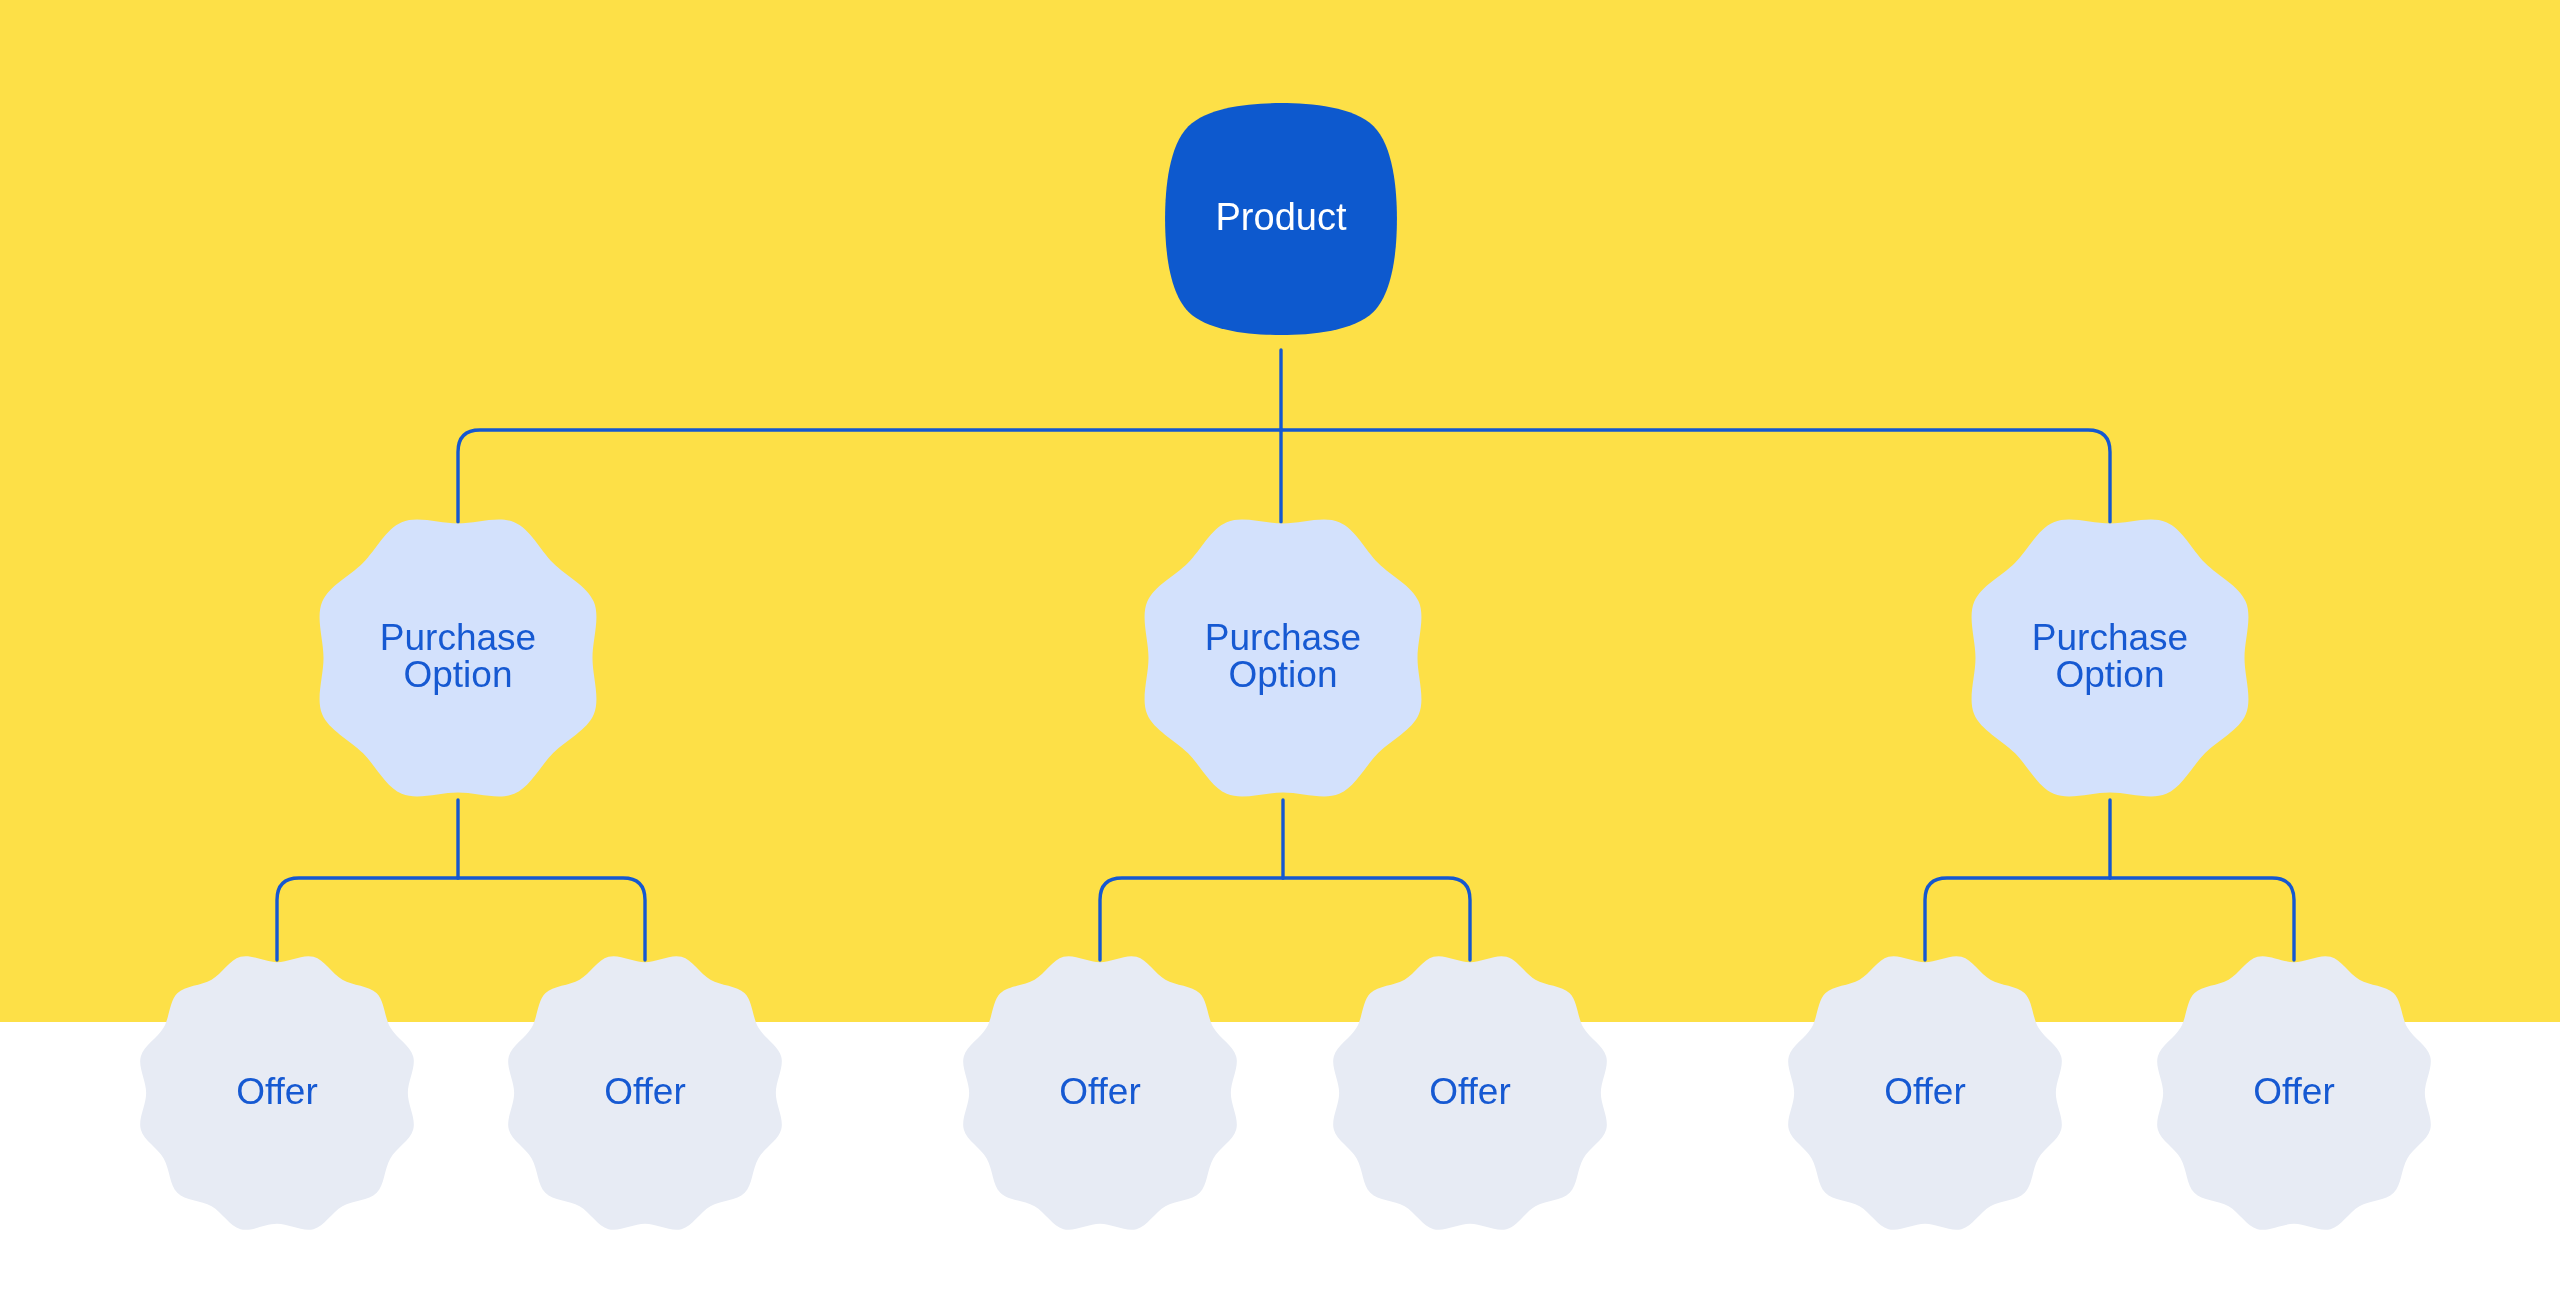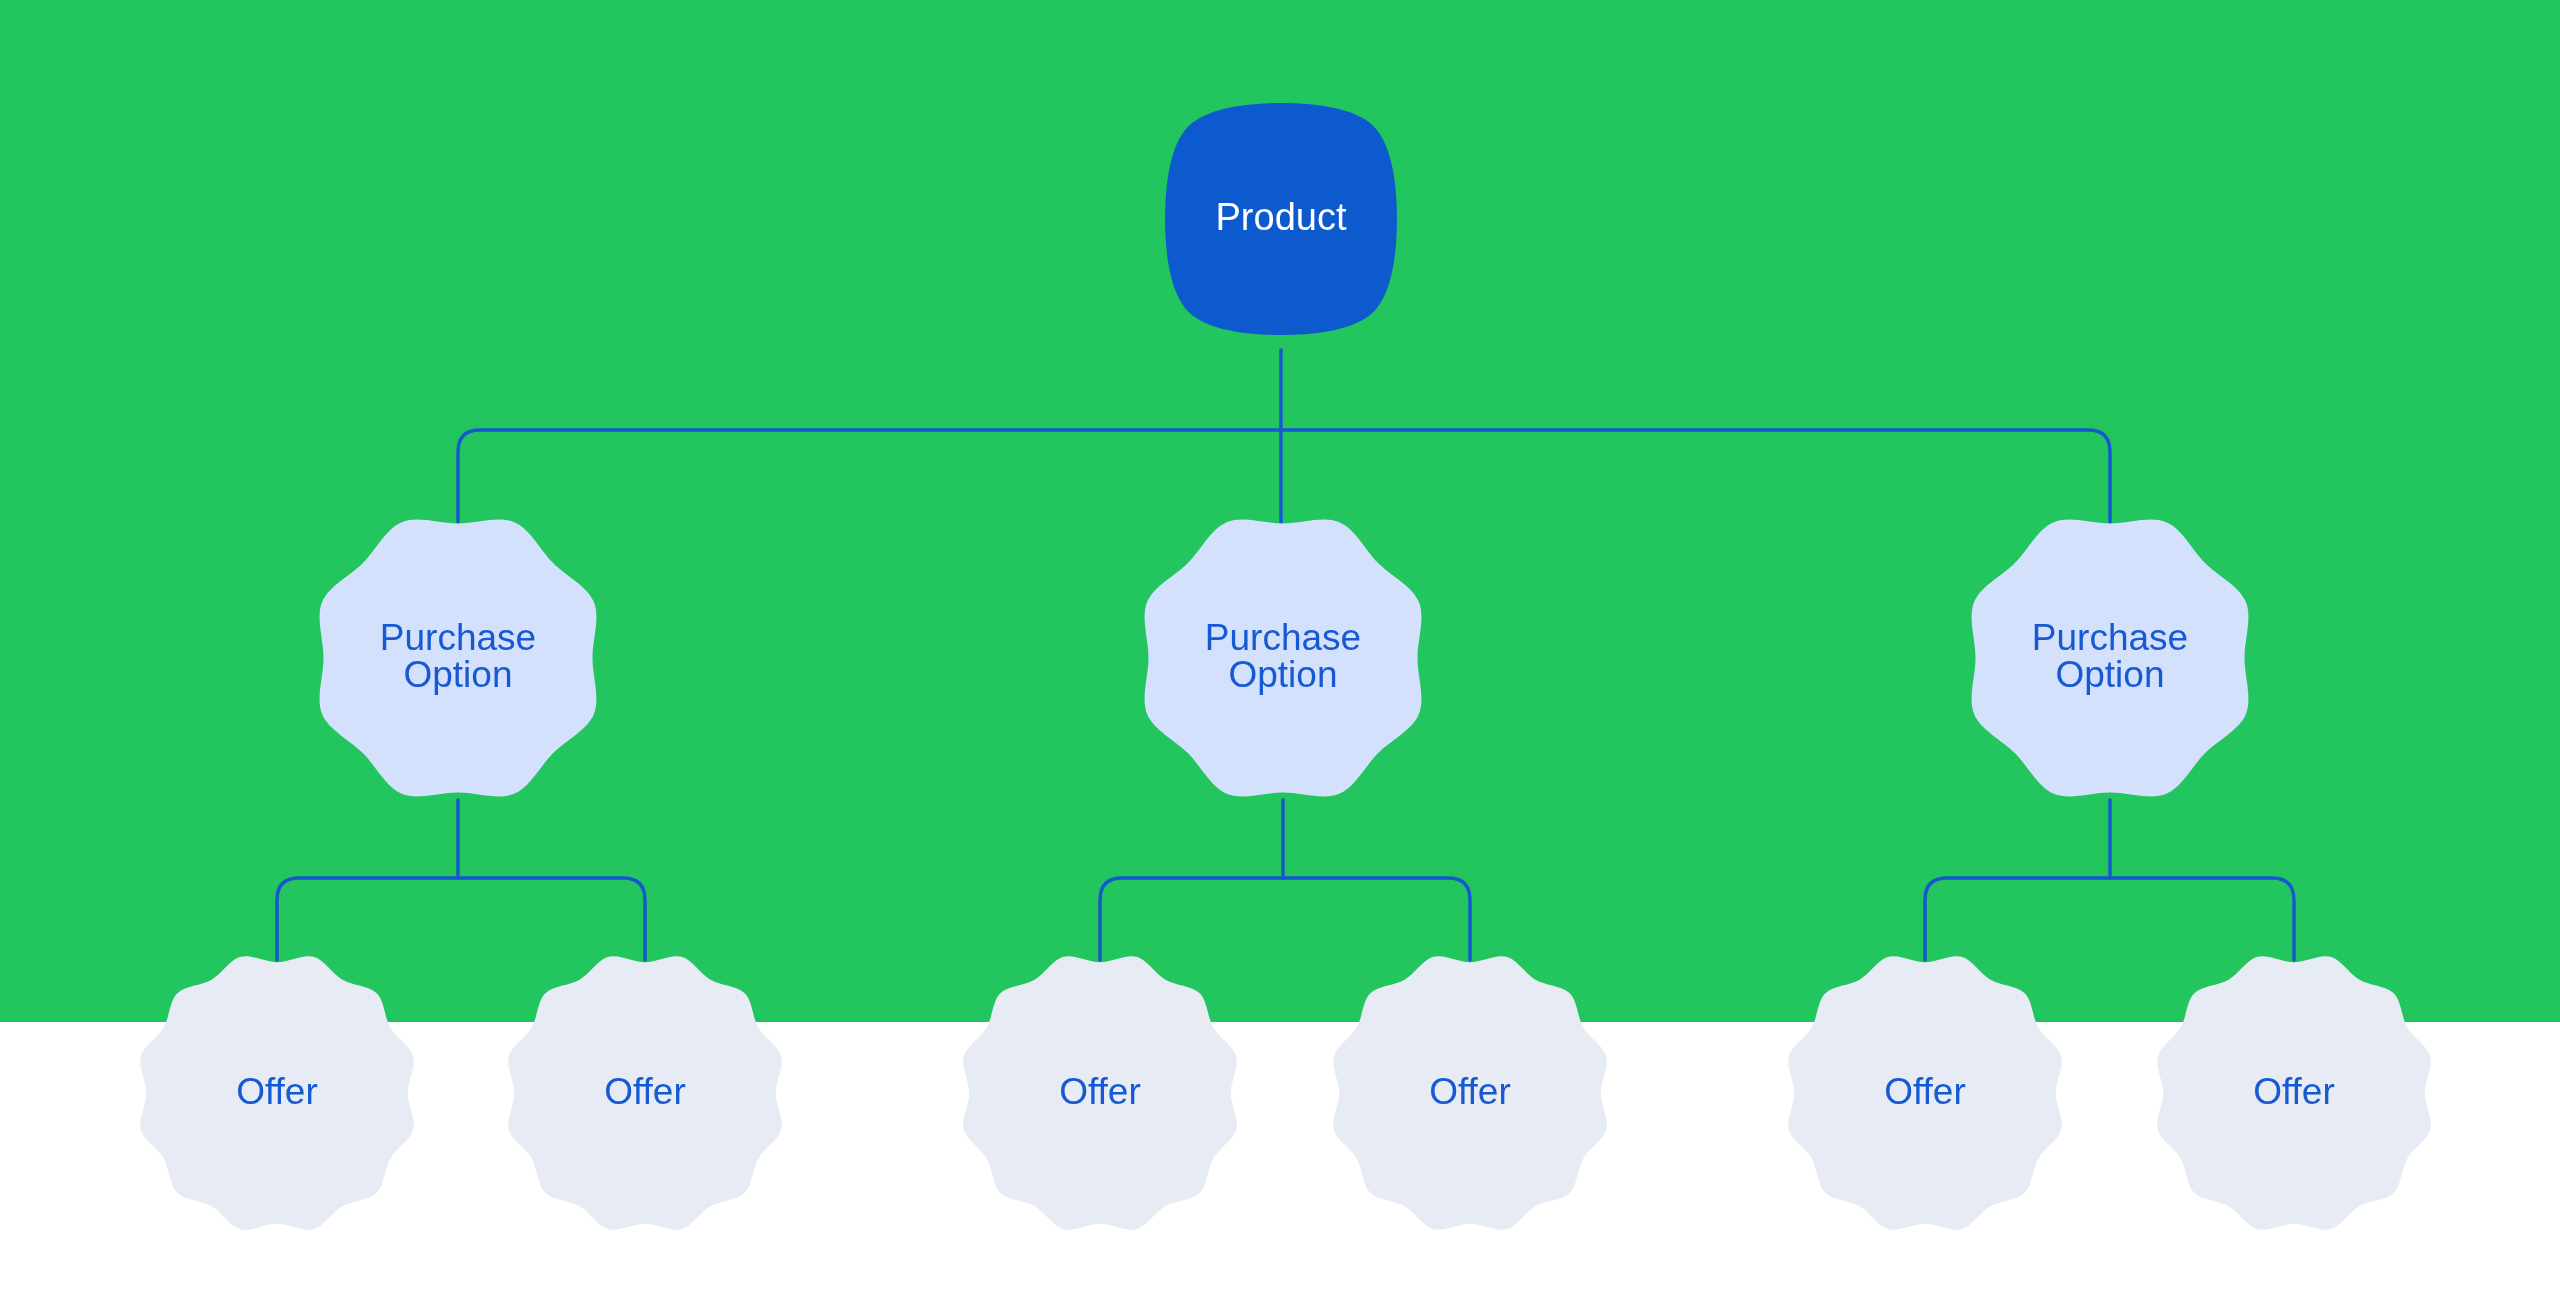--- a/index.html
+++ b/index.html
@@ -10,21 +10,21 @@
   body {
     width: 2560px;
     height: 1312px;
     font-family: "Liberation Sans", sans-serif;
     overflow: hidden;
   }
   #diagram-root {
     position: relative;
     width: 2560px;
     height: 1022px;
-    background: #22c55e;
+    background: #fde047;
   }
   svg.layer {
     position: absolute;
     top: 0;
     left: 0;
     width: 2560px;
     height: 1312px;
   }
   #connector-layer { z-index: 1; }
   #node-layer { z-index: 2; }

